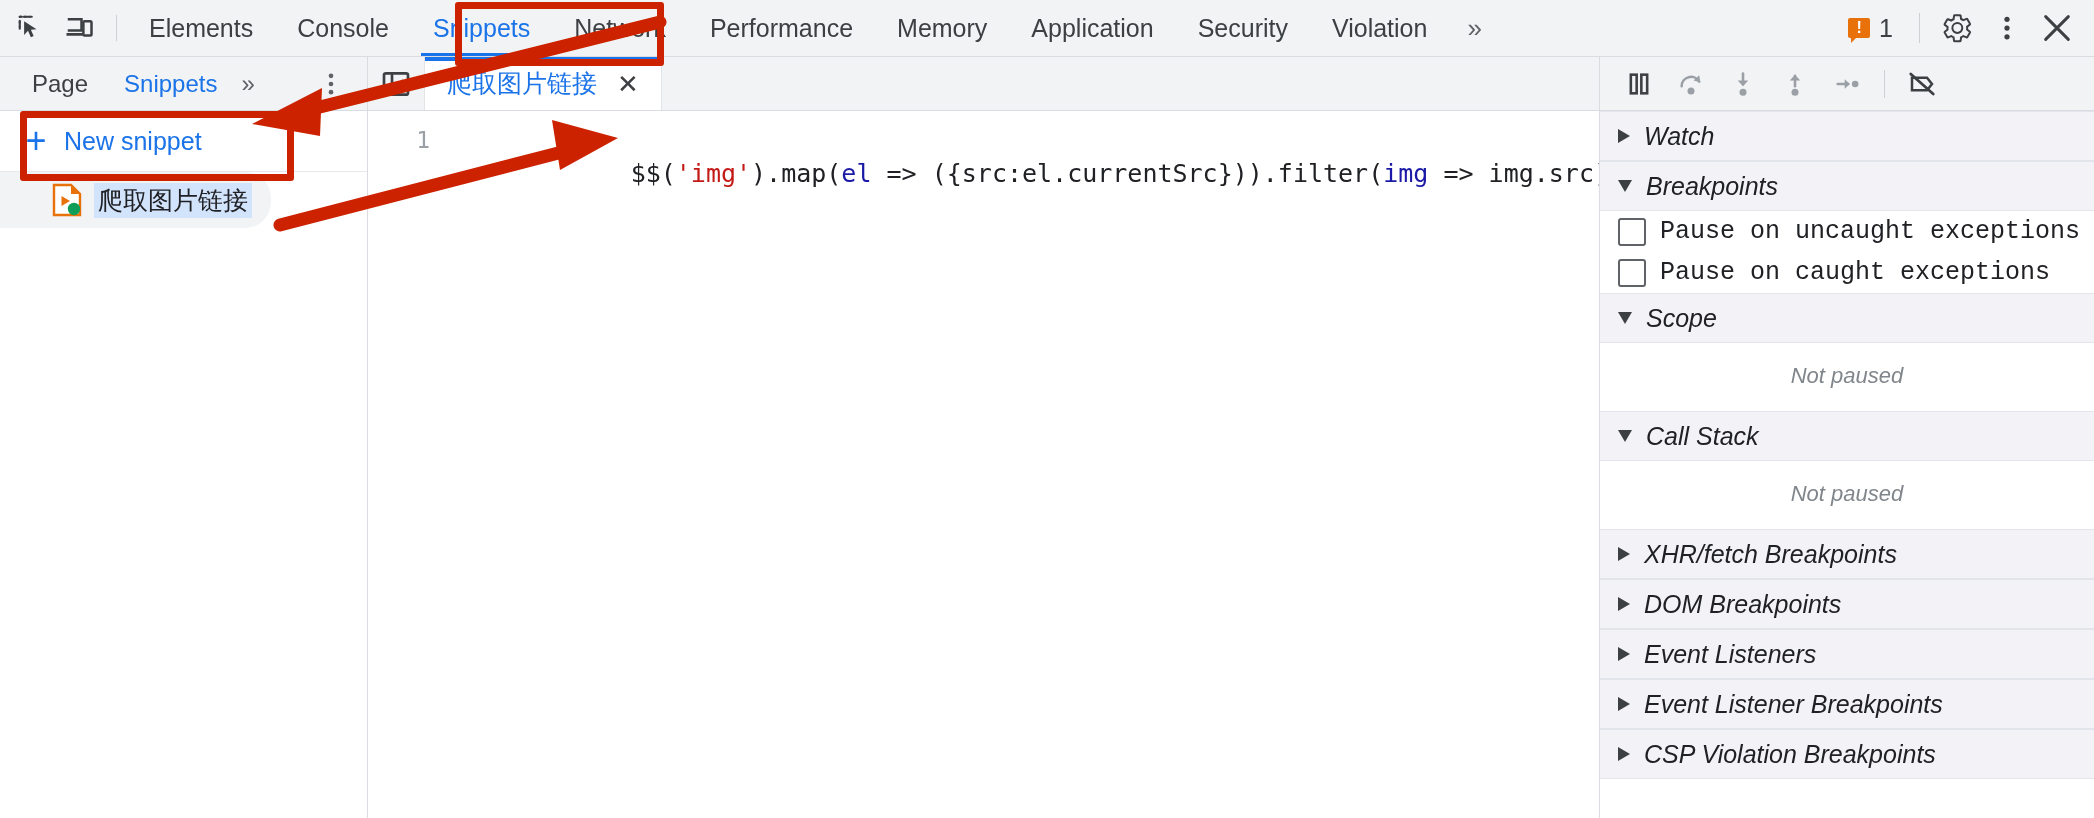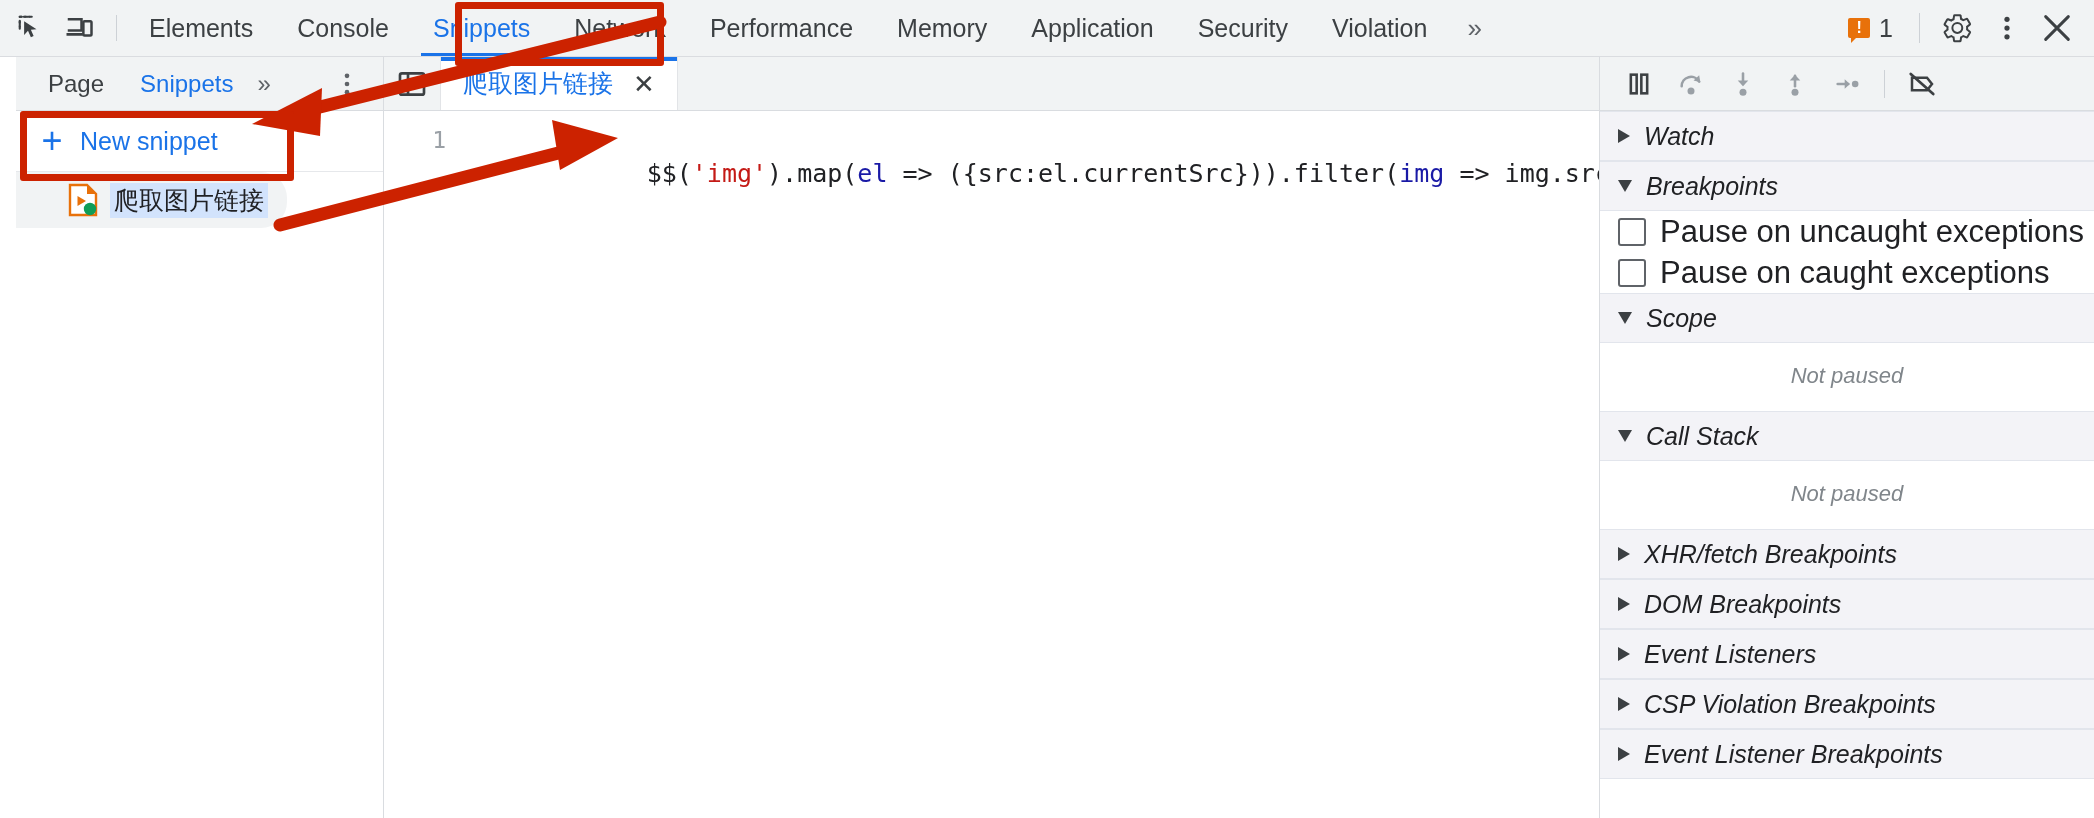--- a/index.html
+++ b/index.html
@@ -76,21 +76,21 @@
   }
 
   
   .body{flex:1;display:flex;min-height:0;}
 
   
   .navigator{
     width:367px;min-width:367px;
     background:#ffffff;
     border-right:1px solid #d9dce0;
-    display:flex;flex-direction:column;padding-left:16px;
+    display:flex;flex-direction:column;
   }
   .nav-tabs{
     height:53px;min-height:53px;
     background:#f1f3f4;
     display:flex;align-items:center;
     border-bottom:1px solid #d9dce0;
     padding-left:14px;
     position:relative;
   }
   .nav-tab{
@@ -222,21 +222,21 @@
   }
   .sect-title{font-size:25px;color:#202124;}
   .sect-body{background:#ffffff;}
   .cb-row{
     height:41px;display:flex;align-items:center;gap:14px;padding-left:18px;
   }
   .cbox{
     width:24px;height:24px;border:2px solid #5f6368;border-radius:3px;
     background:#fff;flex:none;
   }
-  .cb-label{font-size:31px;color:#202124;}
+  .cb-label{font-size:25px;color:#202124;font-family:Liberation Mono, monospace;}
   .not-paused{
     text-align:center;font-size:22px;color:#80868b;font-style:italic;
     padding:20px 0 22px 0;
   }
   .watermark{
     position:absolute;right:42px;bottom:16px;
     font-size:22px;color:#c8ccd1;
     white-space:nowrap;
     pointer-events:none;
   }
@@ -485,25 +485,25 @@
         <div class="sect-header">
           <span class="tri right"></span>
           <span class="sect-title">DOM Breakpoints</span>
         </div>
         <div class="sect-header">
           <span class="tri right"></span>
           <span class="sect-title">Event Listeners</span>
         </div>
         <div class="sect-header">
           <span class="tri right"></span>
+          <span class="sect-title">Event Listener Breakpoints</span>
+        </div>
+        <div class="sect-header">
+          <span class="tri right"></span>
           <span class="sect-title">CSP Violation Breakpoints</span>
-        </div>
-        <div class="sect-header">
-          <span class="tri right"></span>
-          <span class="sect-title">Event Listener Breakpoints</span>
         </div>
 
       </div>
     </div>
   </div>
 
 </div>
 
 <svg class="annot" viewBox="0 0 2094 818">
 

